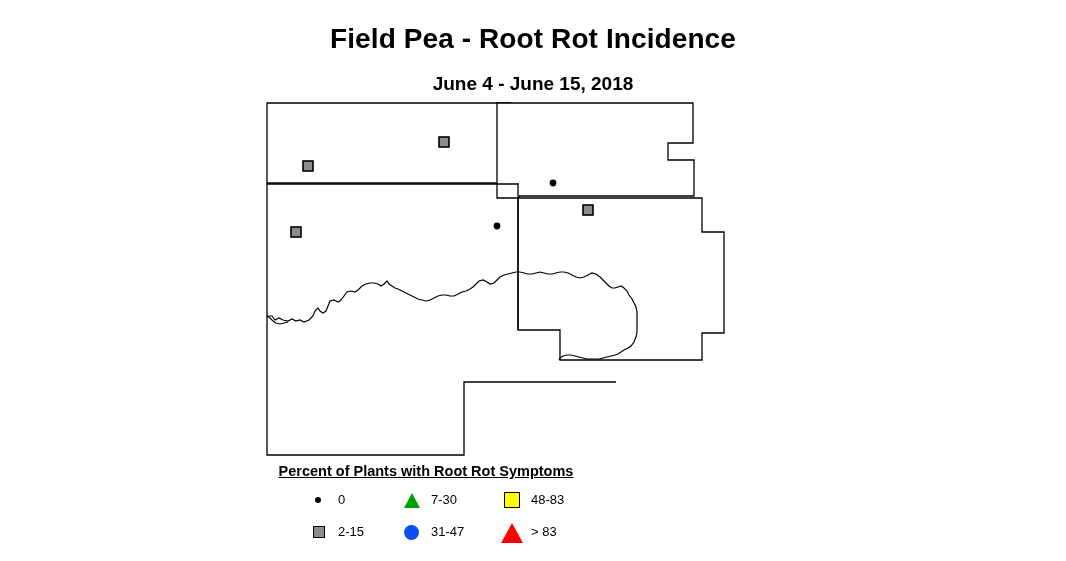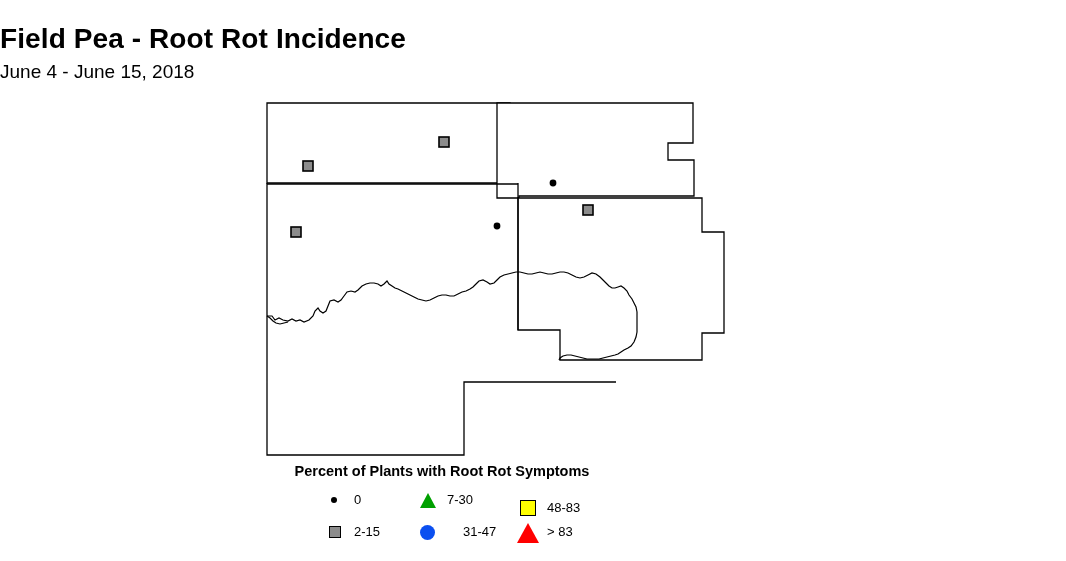--- a/index.html
+++ b/index.html
@@ -20,53 +20,54 @@
     left: 0; top: 0;
     width: 1066px;
     height: 561px;
     background: #ffffff;
   }
   .title-block {
     position: absolute;
     left: 0;
     top: 22px;
     width: 1066px;
-    text-align: left;
+    text-align: center;
   }
   .title-main {
     font-size: 28px;
     font-weight: bold;
     letter-spacing: 0.1px;
     line-height: 34px;
     white-space: nowrap;
   }
   .title-sub {
     font-size: 19px;
-    font-weight: normal;
+    font-weight: bold;
     line-height: 24px;
-    margin-top: 4px;
+    margin-top: 16px;
     white-space: nowrap;
   }
   #map-area {
     position: absolute;
     left: 0;
     top: 0;
     width: 1066px;
     height: 470px;
   }
   #map-svg {
     position: absolute;
     left: 0;
     top: 0;
   }
   .legend {
     position: absolute;
-    left: 16px;
+    left: 0;
     top: 462px;
     width: 852px;
+    text-decoration: underline;
   }
   .legend-title {
     text-align: center;
     font-size: 14.5px;
     font-weight: bold;
     line-height: 18px;
     white-space: nowrap;
   }
   .legend-grid {
     position: relative;
@@ -239,28 +240,28 @@
         <span class="legend-label">2-15</span>
       </div>
 
       <div class="legend-item" style="left:138px; top:0px;">
         <span class="legend-swatch">
             <span class="sw-tri-green"></span>
           </span>
         <span class="legend-label">7-30</span>
       </div>
 
-      <div class="legend-item" style="left:138px; top:32px;gap:16px;">
+      <div class="legend-item" style="left:138px; top:32px;">
         <span class="legend-swatch">
             <span class="sw-circle-blue"></span>
           </span>
         <span class="legend-label">31-47</span>
       </div>
 
-      <div class="legend-item" style="left:238px; top:0px;margin-top:8px;">
+      <div class="legend-item" style="left:238px; top:0px;">
         <span class="legend-swatch">
             <span class="sw-square-yellow"></span>
           </span>
         <span class="legend-label">48-83</span>
       </div>
 
       <div class="legend-item" style="left:238px; top:32px;">
         <span class="legend-swatch">
             <span class="sw-tri-red"></span>
           </span>

